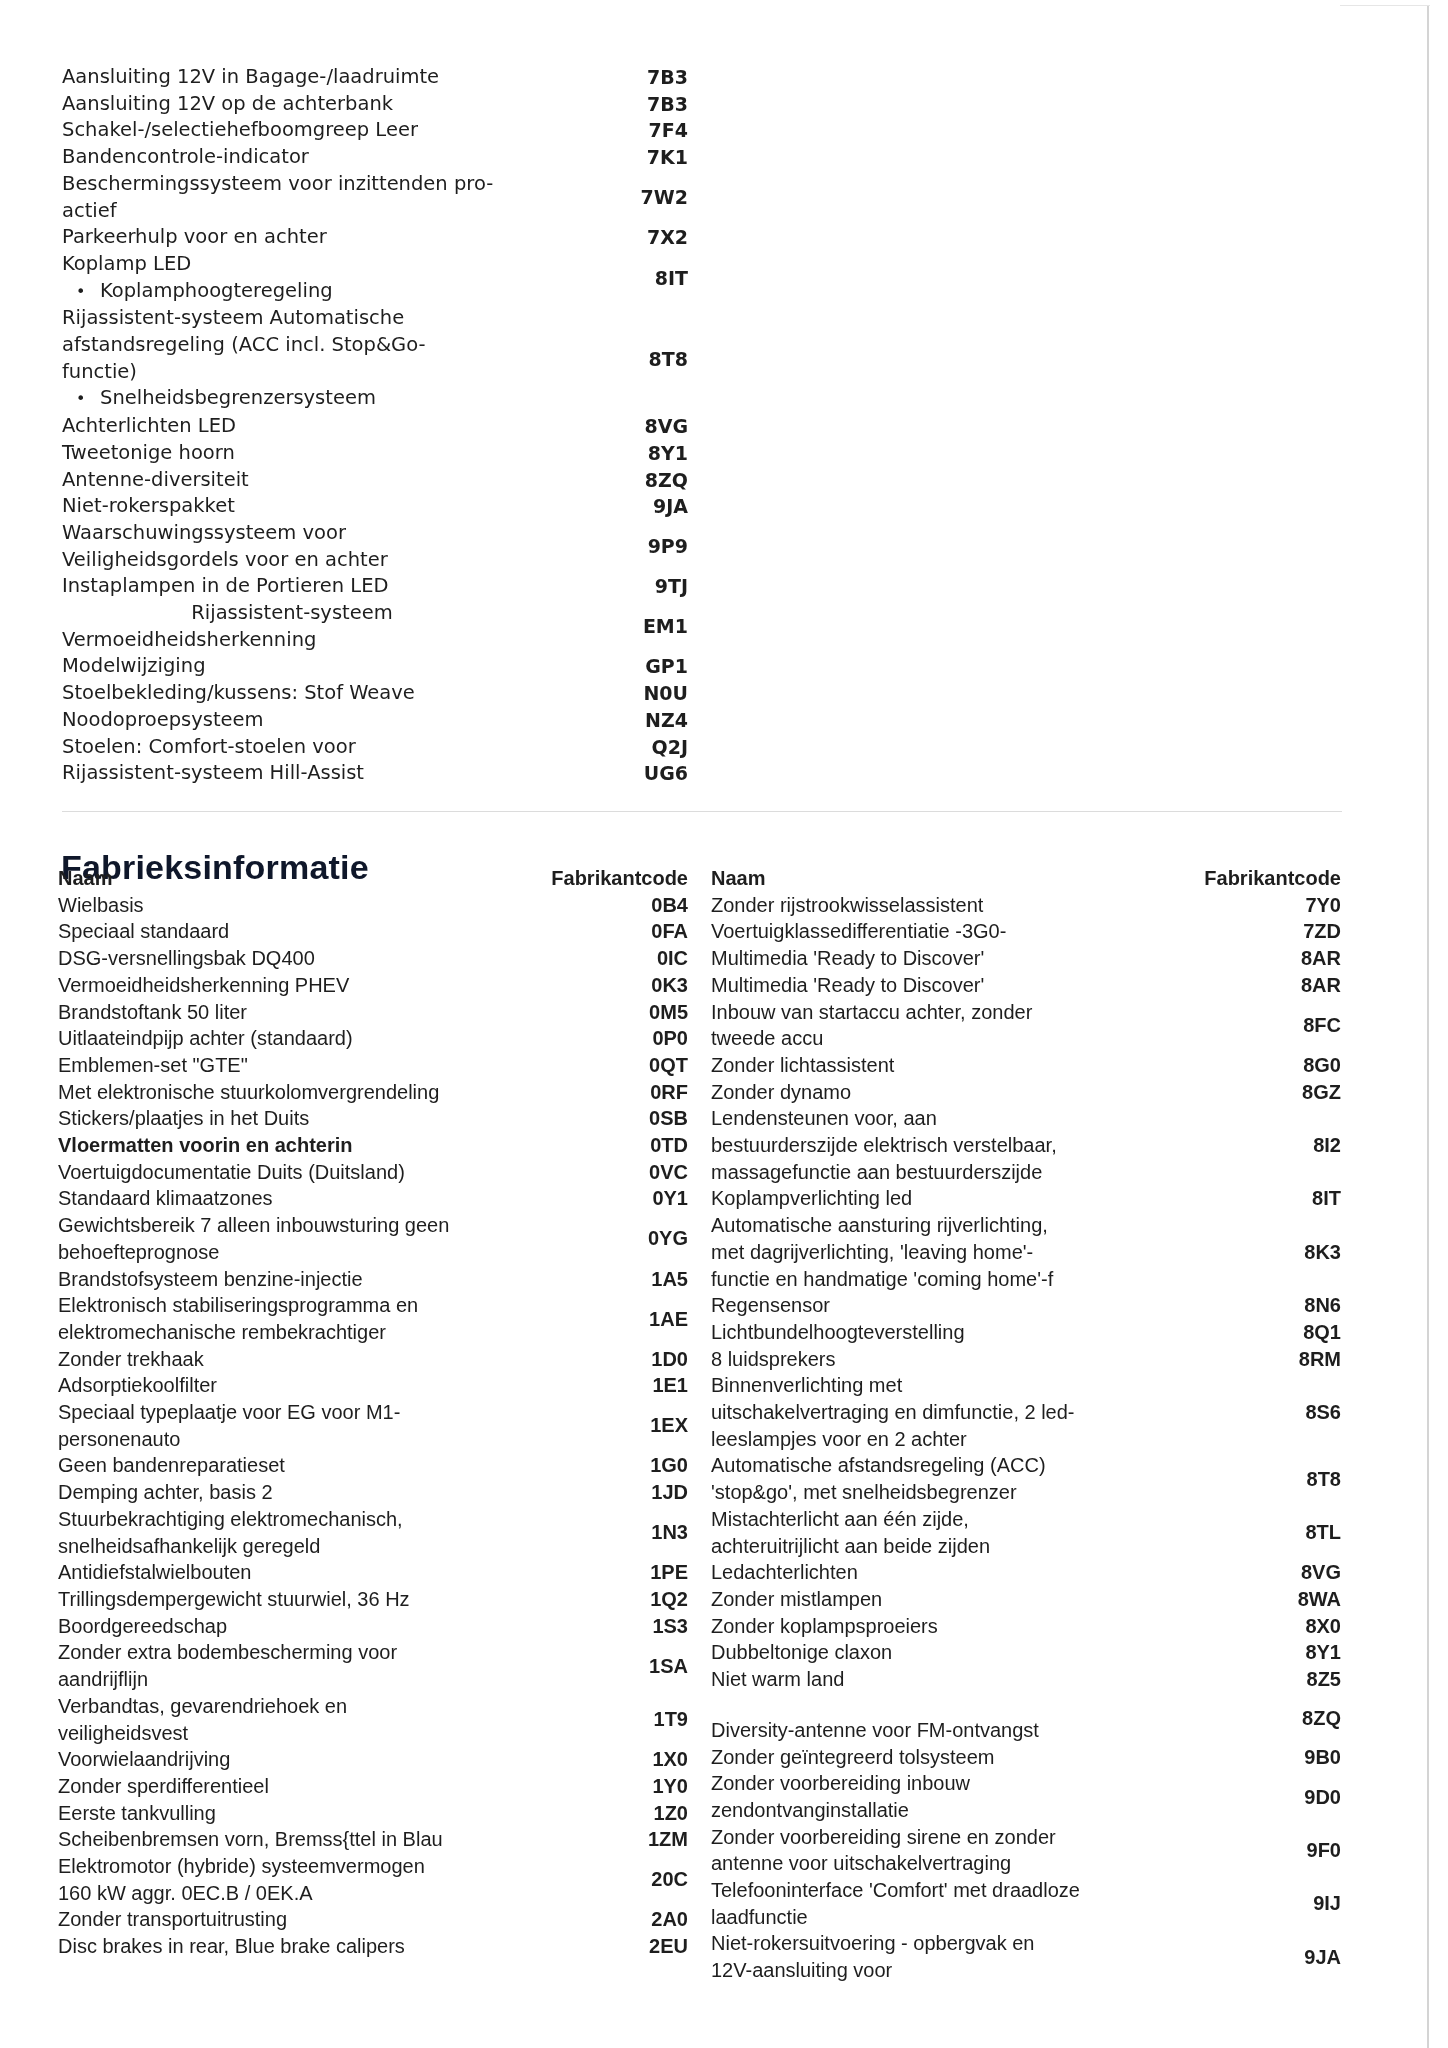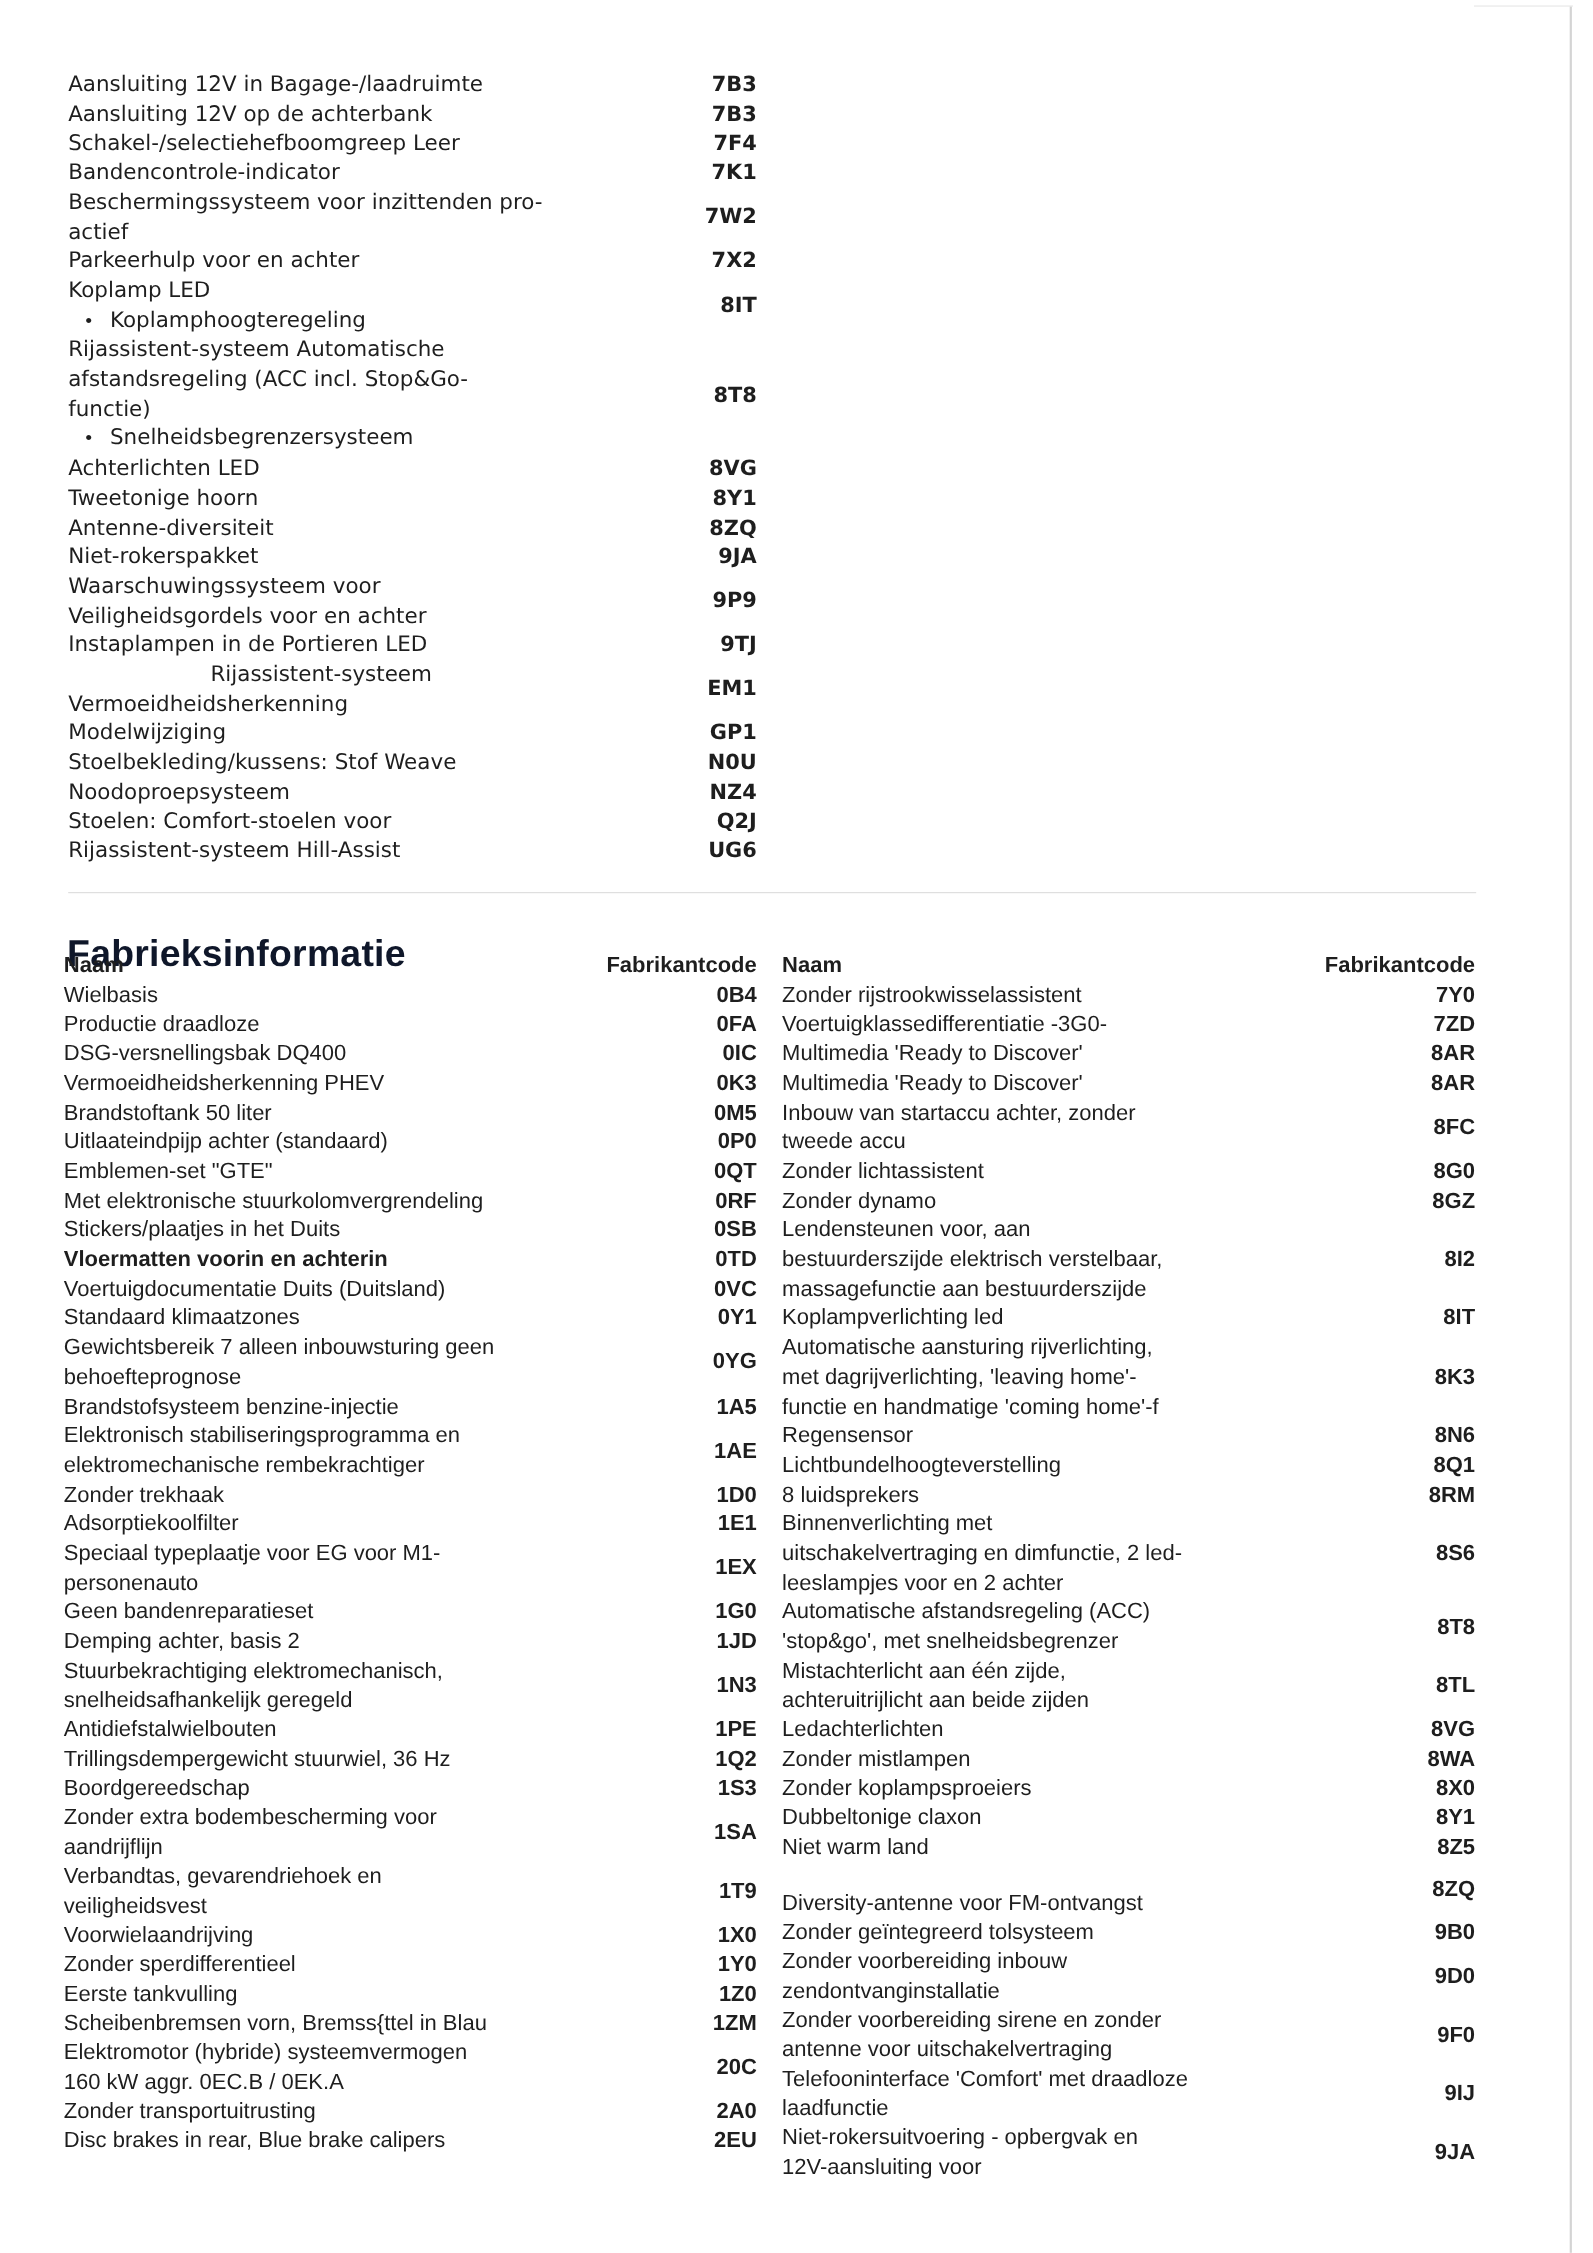--- a/index.html
+++ b/index.html
@@ -206,21 +206,21 @@
   </div>
   <div id="fab-left">
       <div class="fab-row">
         <div class="fab-name">
           <span style="display: block;">Wielbasis</span>
         </div>
         <div class="fab-code">0B4</div>
       </div>
       <div class="fab-row">
         <div class="fab-name">
-          <span style="display: block;">Productie draadloze</span>
+          <span style="display: block;">Speciaal standaard</span>
         </div>
         <div class="fab-code">0FA</div>
       </div>
       <div class="fab-row">
         <div class="fab-name">
           <span style="display: block;">DSG-versnellingsbak DQ400</span>
         </div>
         <div class="fab-code">0IC</div>
       </div>
       <div class="fab-row">

